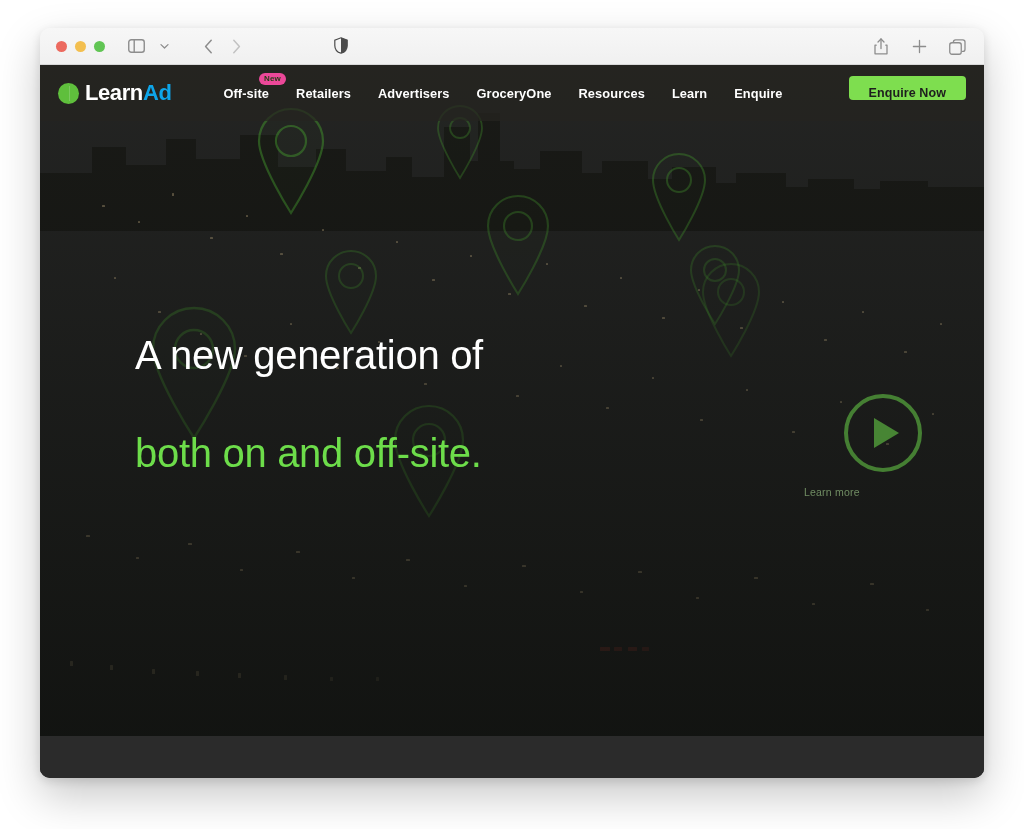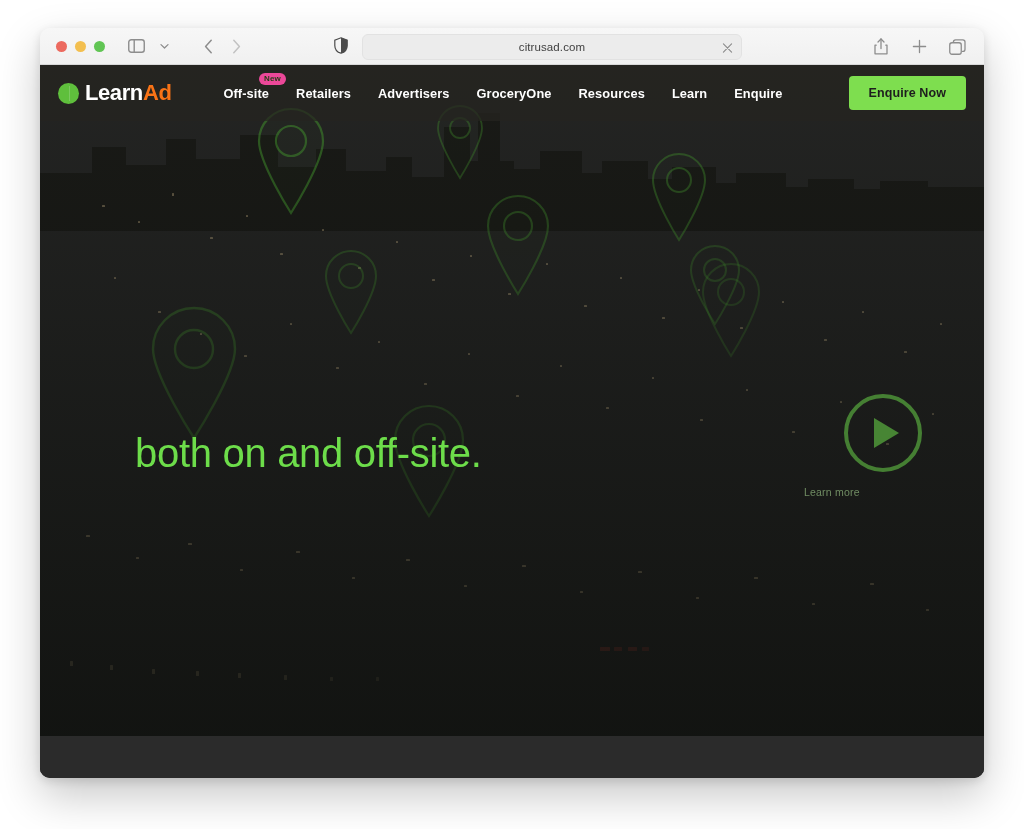--- a/index.html
+++ b/index.html
@@ -246,21 +246,21 @@
     background: rgba(255,255,255,0.18);
   }
   .logo-text {
     font-size: 22px;
     font-weight: bold;
     letter-spacing: -0.4px;
     line-height: 1;
     white-space: nowrap;
   }
   .logo-citrus { color: #ffffff; }
-  .logo-ad { color: #f97316; }
+  .logo-ad { color: #0ea5e9; }
 
   .nav {
     display: flex;
     align-items: center;
     gap: 27px;
     margin-left: 52px;
   }
   .nav-item {
     position: relative;
     color: #ffffff;
@@ -287,21 +287,21 @@
     position: absolute;
     right: 18px;
     top: 11px;
     background: #7ede4f;
     color: #1e1e1e;
     font-size: 12.5px;
     font-weight: bold;
     border: none;
     border-radius: 4px;
     padding: 0 20px;
-    height: 34px;
+    height: 24px;
     line-height: 34px;
     white-space: nowrap;
     letter-spacing: 0.1px;
     font-family: "Liberation Sans", sans-serif;
     cursor: pointer;
   }
 
   
   .hero-copy {
     position: absolute;
@@ -406,28 +406,20 @@
         </div>
       </div>
 
       <div class="shield-icon">
         <svg width="14" height="17" viewBox="0 0 14 17" fill="none">
           <path d="M7 0.8 L13.2 3.1 V8.4 C13.2 12.2 10.5 15.2 7 16.2 C3.5 15.2 0.8 12.2 0.8 8.4 V3.1 Z" stroke="currentColor" stroke-width="1.2" fill="none"></path>
           <path d="M7 0.8 L13.2 3.1 V8.4 C13.2 12.2 10.5 15.2 7 16.2 Z" fill="currentColor"></path>
         </svg>
       </div>
 
-      <div class="url-bar">
-        <span class="url-text">citrusad.com</span>
-        <span class="url-clear">
-          <svg width="13" height="13" viewBox="0 0 13 13" fill="none">
-            <path d="M2.4 2.4 L10.6 10.6 M10.6 2.4 L2.4 10.6" stroke="currentColor" stroke-width="1.1" stroke-linecap="round"></path>
-          </svg>
-        </span>
-      </div>
 
       <div class="tb-right">
         <div class="tb-btn">
           <svg width="14" height="17" viewBox="0 0 14 17" fill="none">
             <path d="M7 1 V10.5" stroke="currentColor" stroke-width="1.3" stroke-linecap="round"></path>
             <path d="M4 4 L7 1 L10 4" stroke="currentColor" stroke-width="1.3" stroke-linecap="round" stroke-linejoin="round"></path>
             <path d="M2.2 7.2 H1 V15.8 H13 V7.2 H11.8" stroke="currentColor" stroke-width="1.3" stroke-linecap="round" stroke-linejoin="round"></path>
           </svg>
         </div>
         <div class="tb-btn">
@@ -632,21 +624,21 @@
             <a class="nav-item">Resources</a>
             <a class="nav-item">Learn</a>
             <a class="nav-item">Enquire</a>
           </nav>
 
           <button class="cta">Enquire Now</button>
         </div>
 
         <div class="hero-copy">
           <h1 class="headline">
-            <br>
+            <span>A new generation of</span><br>
             <br>
             <span class="green-line">both on and off-site.</span>
           </h1>
         </div>
 
         <div class="play-block">
           <div class="play-circle">
             <span class="play-triangle"></span>
           </div>
           <div class="learn-more">Learn more</div>

